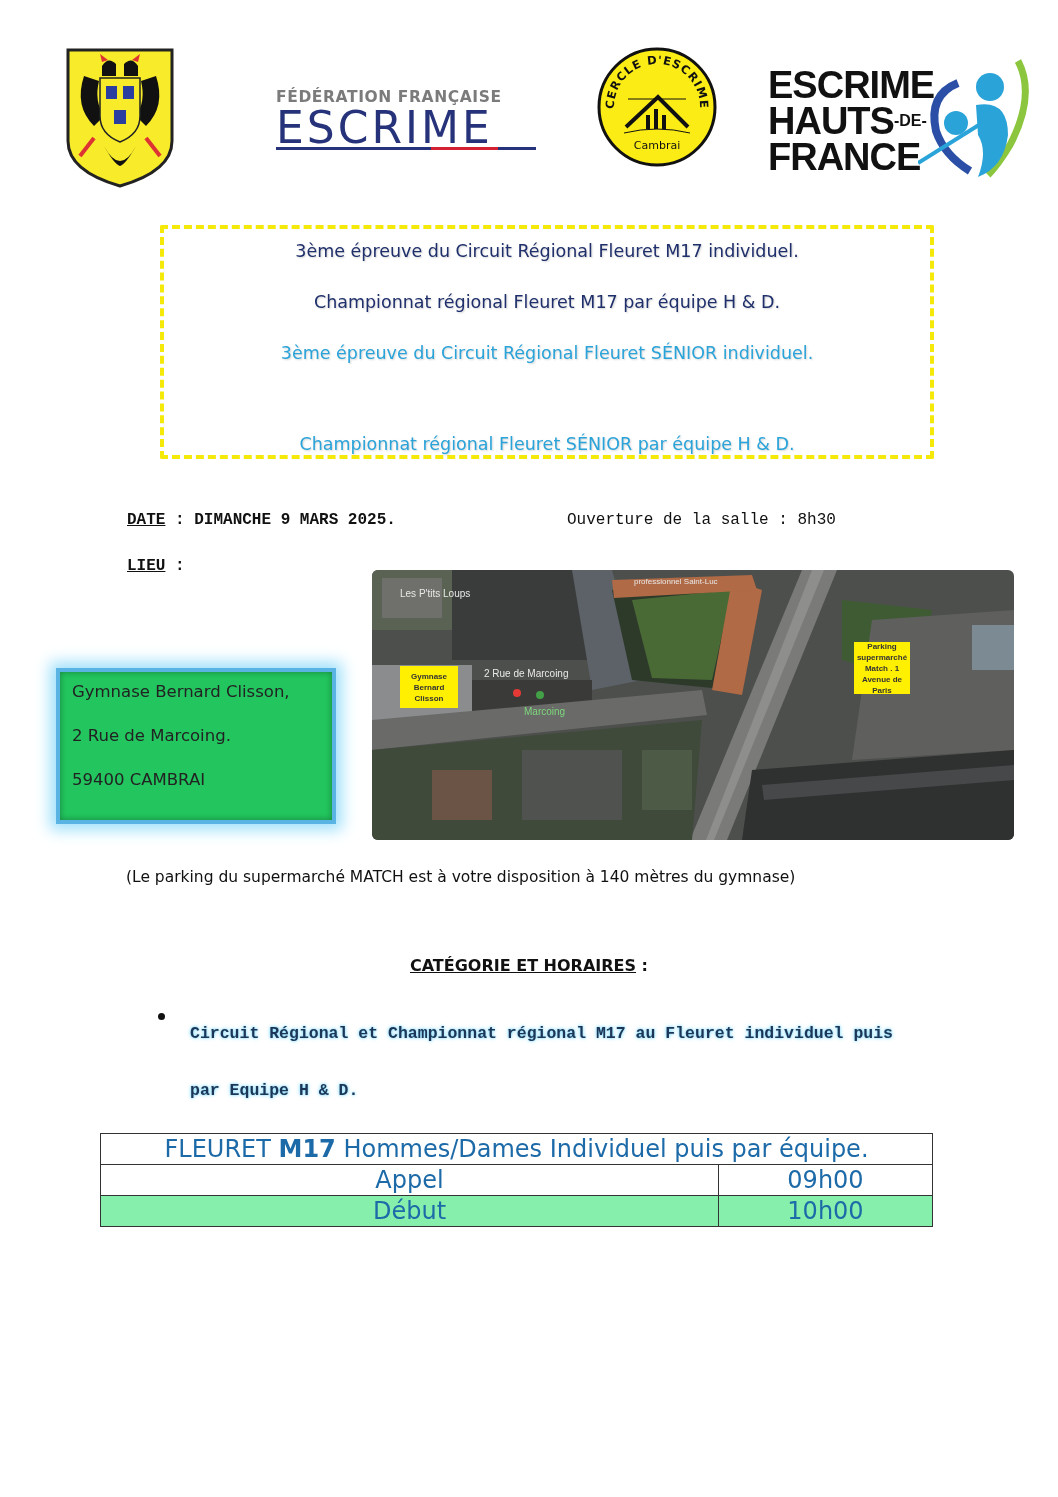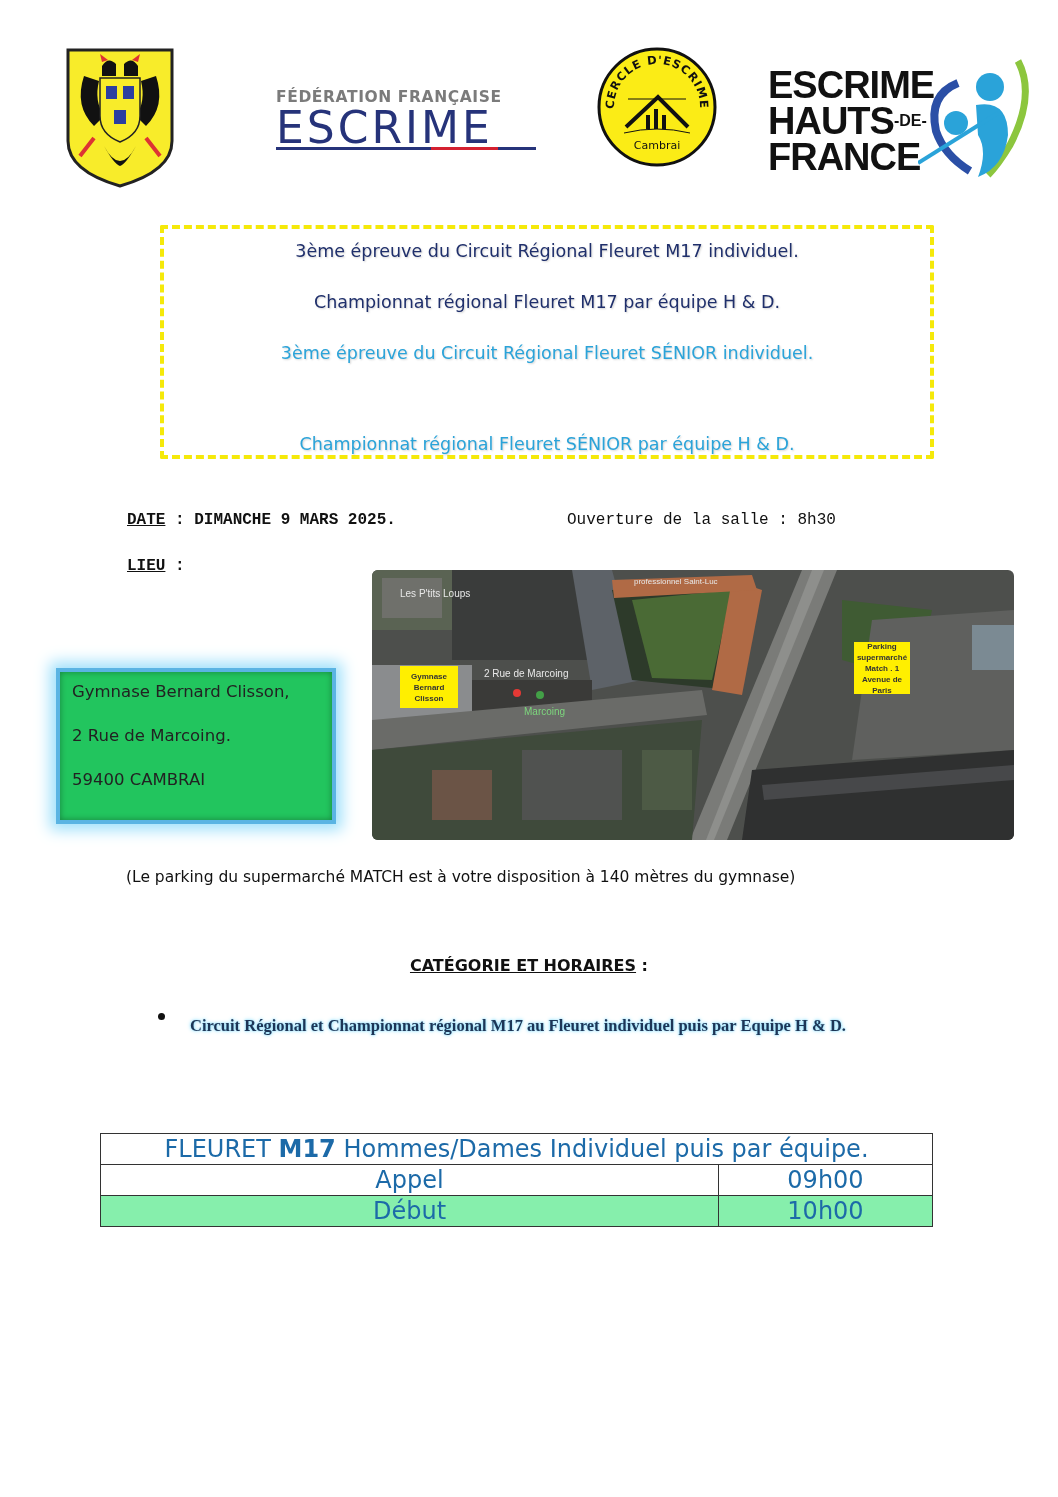--- a/index.html
+++ b/index.html
@@ -33,21 +33,21 @@
   .addr-line { position:absolute; left:12px; font-family:"DejaVu Sans", sans-serif; font-size:16.5px; color:#222; }
 
   
   .map { left:372px; top:570px; width:642px; height:270px; overflow:hidden; border-radius:6px; box-shadow:0 0 10px 4px rgba(255,255,255,0.9) inset; }
   .map-label { position:absolute; background:#ffef00; color:#333; font-size:8px; font-weight:bold; text-align:center; line-height:11px; display:flex; align-items:center; justify-content:center; }
   .map-text { position:absolute; color:#e8e8e8; font-size:10px; white-space:nowrap; }
 
   .note { left:126px; top:868px; font-family:"DejaVu Sans", sans-serif; font-size:15.5px; }
   .cat { left:0; width:1058px; top:956px; text-align:center; font-family:"DejaVu Sans", sans-serif; font-size:16px; font-weight:bold; }
   .bullet-dot { left:158px; top:1013px; width:7px; height:7px; border-radius:50%; background:#111; }
-  .bullet-text { left:190px; top:1005px; width:740px; font-family:Liberation Serif, serif; font-size:16.5px; font-weight:bold; color:#1d3556; line-height:41px; text-shadow:0 0 4px #86dcfb, 0 0 2px #86dcfb; }
+  .bullet-text { left:190px; top:1005px; width:740px; font-family:Liberation Mono, monospace; font-size:16.5px; font-weight:bold; color:#1d3556; line-height:57px; text-shadow:0 0 4px #86dcfb, 0 0 2px #86dcfb; }
 
   
   .sched { left:100px; top:1133px; width:833px; border-collapse:collapse; font-family:"DejaVu Sans", sans-serif; font-size:24px; color:#1c6aa8; }
   .sched td { border:1px solid #333; text-align:center; height:30px; padding:0; }
   .sched tr.hl td { background:#86efac; font-weight:normal; }
 </style>
 </head>
 <body>
 
 <div class="abs crest">

